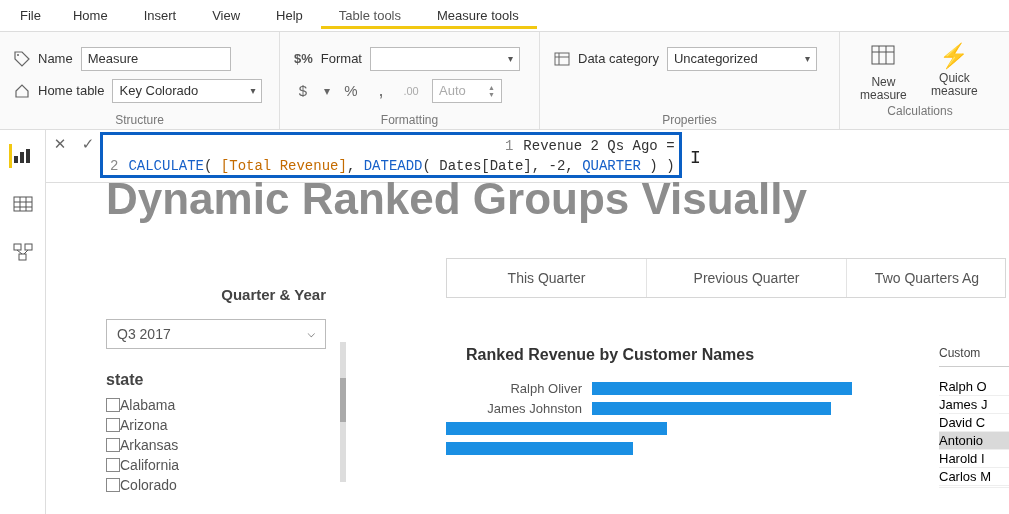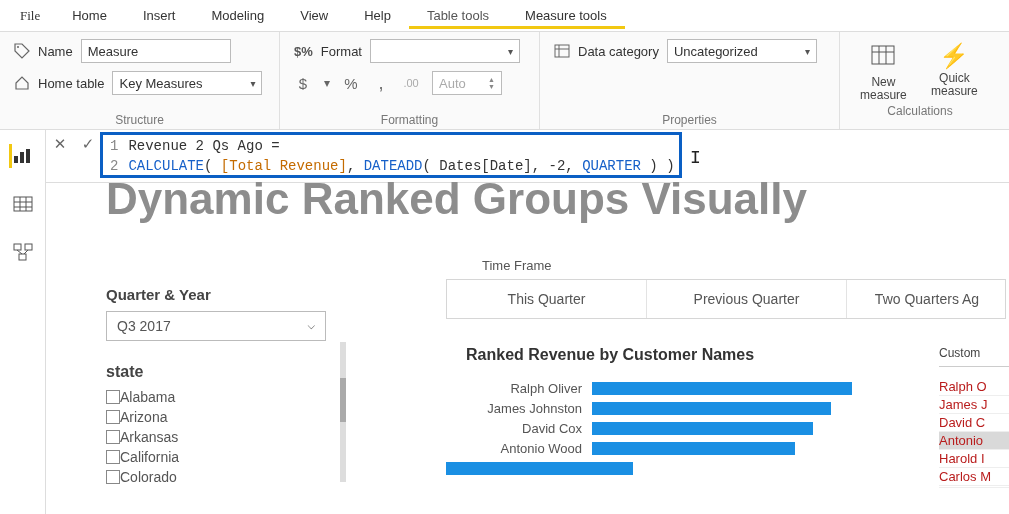--- a/index.html
+++ b/index.html
@@ -20,21 +20,21 @@
     height: 32px;
     border-bottom: 1px solid #ddd;
     padding-left: 6px;
     gap: 0;
   }
   .tab {
     padding: 6px 18px;
     cursor: pointer;
     color: #333;
   }
-  .tab.file { padding: 6px 14px; color:#333;font-family:Liberation Serif, serif; }
+  .tab.file { padding: 6px 14px; color:#333; }
   .tab.context { color: #555; }
   .tab.active {
     color: #333;
     font-weight: 400;
   }
   .tab.underline {
     border-bottom: 3px solid #f2c811;
     padding-bottom: 3px;
   }
   
@@ -45,21 +45,21 @@
     border-bottom: 1px solid #ddd;
     background: #fafafa;
   }
   .ribbon-group {
     display: flex;
     flex-direction: column;
     height: 100%;
     border-right: 1px solid #e0e0e0;
     padding: 6px 14px 2px 14px;
   }
-  .ribbon-group .rows { display:flex; flex-direction:column; gap:6px; flex:1; }
+  .ribbon-group .rows { display:flex; flex-direction:column; gap:6px; flex:1;justify-content:center; }
   .ribbon-group .row { display:flex; align-items:center; gap:8px; height:26px; }
   .ribbon-group .glabel { text-align:center; color:#777; font-size:12px; padding-top:2px;}
   .ico { display:inline-flex; align-items:center; justify-content:center; color:#555; }
   .textbox {
     border:1px solid #bbb; background:#fff; height:24px; display:flex; align-items:center; padding:0 6px; font-size:13px; color:#333;
   }
   .textbox.sel { justify-content:space-between; }
   .chev { font-size:10px; color:#555; margin-left:6px; }
   .btnico { width:18px; text-align:center; color:#666; font-size:15px; }
   .calc-icons { display:flex; gap:22px; padding:4px 6px 0 6px; }
@@ -75,21 +75,21 @@
   
   .formula-wrap {
     position:absolute; left:46px; right:0; top:130px; height:auto;
   }
   .formula-bar {
     display:flex; align-items:flex-start; border-bottom:1px solid #ddd; background:#fff;
   }
   .fx-btn { width:28px; height:28px; display:flex; align-items:center; justify-content:center; color:#666; font-size:15px; }
   .formula-code {
     font-family: Consolas, "Courier New", monospace;
-    font-size:14px; line-height:20px; padding:6px 8px; position:relative;
+    font-size:14px; line-height:20px; padding:6px 8px; position:relative;text-align:right;
   }
   .formula-box-outline {
     position:absolute; border:3px solid #0a5fc4; pointer-events:none;
   }
   .ln { color:#888; margin-right:10px; }
   .kw-func { color:#1660c9; }
   .kw-meas { color:#c46b00; }
   .kw-const { color:#1660c9; }
   .cursor-caret {
     position:absolute; font-size:18px; color:#222;
@@ -100,21 +100,21 @@
     padding: 0 0 0 60px;
   }
   .bigtitle {
     font-size:44px; font-weight:700; color:#8d8d8d; letter-spacing:0px;
     margin-top:6px; user-select:none; white-space:nowrap;
   }
   
   .slicer {
     position:absolute; left:106px; top:286px; width:220px;
   }
-  .slicer h4 { margin:0 0 8px 0; font-size:15px; font-weight:700; color:#444; }
+  .slicer h4 { margin:0 0 16px 0; font-size:15px; font-weight:700; color:#444;text-align:right; }
   .slicer .dd {
     border:1px solid #bbb; height:30px; display:flex; align-items:center; justify-content:space-between;
     padding:0 10px; color:#555; font-size:14px; background:#fff; margin-bottom:22px;
   }
   .state-list h5 { margin:0 0 6px 0; font-size:16px; font-weight:700; color:#444;}
   .state-item { display:flex; align-items:center; color:#555; padding:2px 0; font-size:14px;}
   .chk { width:14px; height:14px; border:1px solid #888; background:#fff; }
   .slicer-scroll { position:absolute; right:-20px; top:56px; width:6px; height:140px; background:#ddd; }
   .slicer-scroll .thumb { position:absolute; top:36px; width:6px; height:44px; background:#aaa; }
   
@@ -132,31 +132,30 @@
   .chart h4 { margin:0 0 14px 20px; font-size:16px; font-weight:700; color:#333;}
   .chart-row { display:flex; align-items:center; height:20px; }
   .bar-label { width:146px; text-align:right; padding-right:10px; font-size:13px; color:#555;}
   .bar-track { flex:1; height:15px; position:relative; }
   .bar-fill { position:absolute; left:0; top:1px; height:13px; background:#1a8fe3; }
   
   .cust-right {
     position:absolute; right:0; top:346px; width:70px; overflow:hidden;
   }
   .cust-right h5 { margin:0 0 10px 0; font-size:12px; font-weight:400; color:#444; border-bottom:1px solid #ccc; padding-bottom:6px;}
-  .cust-right div { font-size:13px; color:#b91c1c; padding:1px 0; border-bottom:1px solid #eee; white-space:nowrap;}
+  .cust-right div { font-size:13px; color:#000000; padding:1px 0; border-bottom:1px solid #eee; white-space:nowrap;}
   .cust-right div.hl { background:#d9d9d9; }
 </style>
 </head>
 <body>
 
 <div class="tabstrip">
   <div class="tab file">File</div>
   <div class="tab">Home</div>
   <div class="tab">Insert</div>
-  <div class="tab">Modeling</div>
   <div class="tab">View</div>
   <div class="tab">Help</div>
   <div class="tab context underline">Table tools</div>
   <div class="tab context active underline">Measure tools</div>
 </div>
 
 <div class="ribbon">
 
   <div class="ribbon-group" style="width:280px">
     <div class="rows">
@@ -173,21 +172,21 @@
           </div>
       </div>
       <div class="row">
         <span class="ico">
             <svg width="16" height="16" viewBox="0 0 16 16">
               <path d="M2 8l6-6 6 6v6H2z" fill="none" stroke="#666" stroke-width="1.2"></path>
             </svg>
           </span>
         <span>Home table</span>
         <div class="textbox sel" style="width:150px">
-          <span>Key Measures</span>
+          <span>Key Colorado</span>
             <span class="chev">▾</span>
         </div>
       </div>
     </div>
     <div class="glabel">Structure</div>
   </div>
 
   <div class="ribbon-group" style="width:260px">
     <div class="rows">
       <div class="row">
@@ -332,21 +331,20 @@
           <span>Colorado</span>
         </div>
       </div>
   </div>
   <div class="slicer-scroll">
       <div class="thumb"></div>
     </div>
 </div>
 
 <div class="timeframe">
-  <div class="tf-label">Time Frame</div>
   <div class="tf-row" id="tf-row">
       <div class="tf-cell" style="width: 200px;">This Quarter</div>
       <div class="tf-cell" style="width: 200px;">Previous Quarter</div>
       <div class="tf-cell" style="width: 160px;">Two Quarters Ag</div>
     </div>
 </div>
 
 <div class="chart">
   <h4>Ranked Revenue by Customer Names</h4>
   <div id="chart-bars">
@@ -356,29 +354,22 @@
           <div class="bar-fill" style="width:260px"></div>
         </div>
       </div>
       <div class="chart-row">
         <div class="bar-label">James Johnston</div>
         <div class="bar-track">
           <div class="bar-fill" style="width:239.20000000000002px"></div>
         </div>
       </div>
       <div class="chart-row">
-        <div class="bar-label">David Cox</div>
         <div class="bar-track">
           <div class="bar-fill" style="width:221px"></div>
-        </div>
-      </div>
-      <div class="chart-row">
-        <div class="bar-label">Antonio Wood</div>
-        <div class="bar-track">
-          <div class="bar-fill" style="width:202.8px"></div>
         </div>
       </div>
       <div class="chart-row">
         <div class="bar-track">
           <div class="bar-fill" style="width:187.20000000000002px"></div>
         </div>
       </div>
     </div>
 </div>
 

